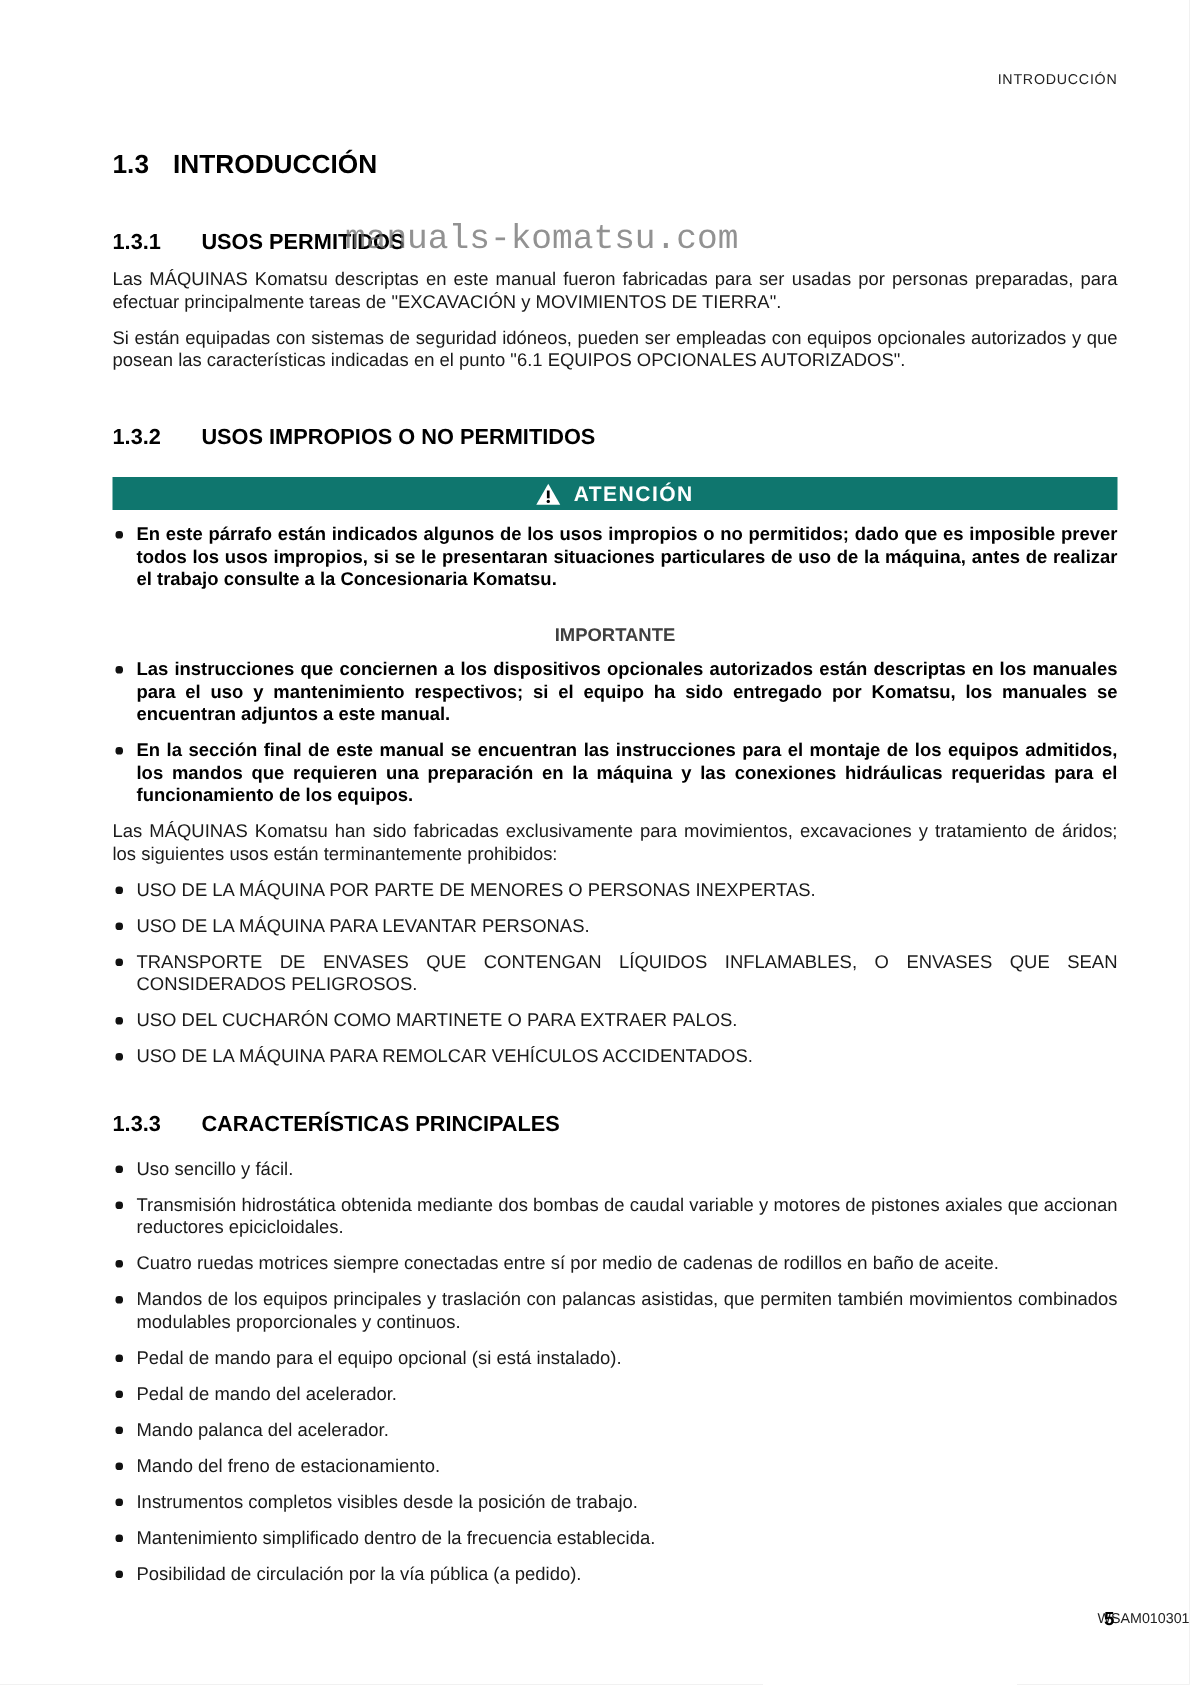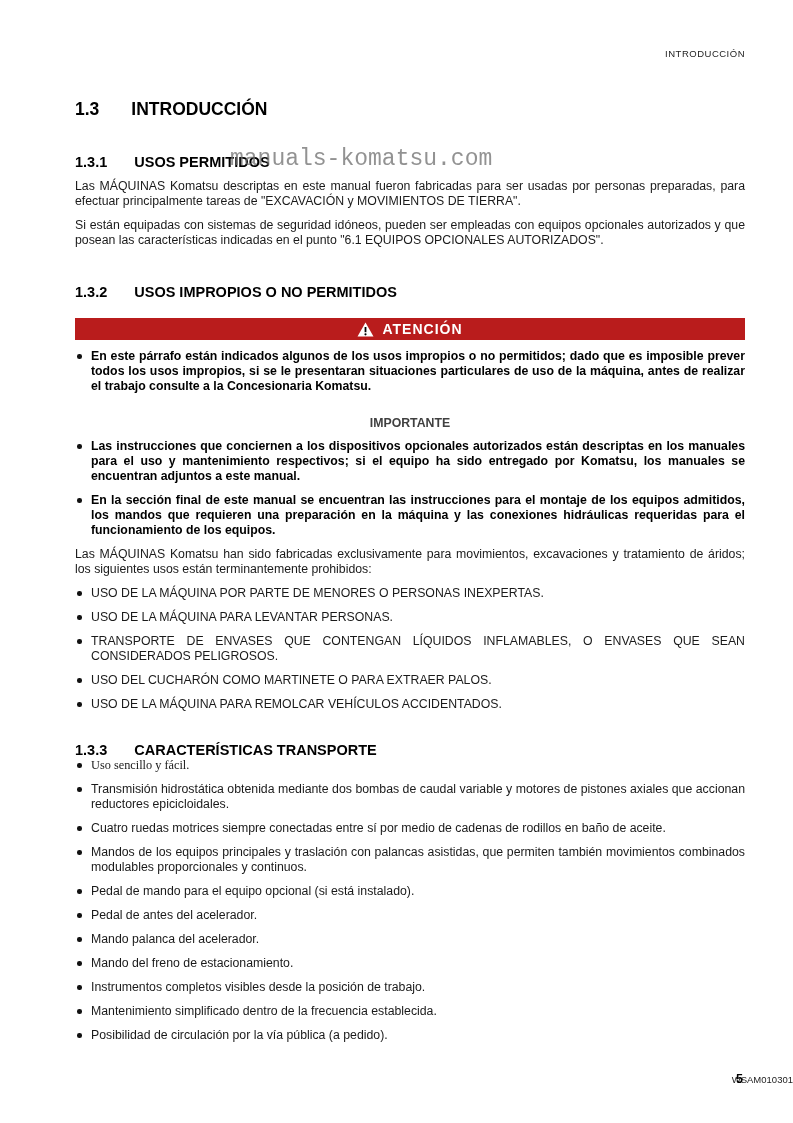--- a/index.html
+++ b/index.html
@@ -26,39 +26,39 @@
     font-size: 9.5px;
     letter-spacing: 0.5px;
     color: #222;
   }
   h1.doc-title {
     margin-top: 40px;
     font-size: 17.5px;
     font-weight: bold;
     color: #000;
   }
-  h1 .sec-num { display: inline-block; margin-right: 32px; }
+  h1 .sec-num { display: inline-block; margin-right: 16px; }
   h2.sec-title {
     margin-top: 36px;
     font-size: 14.5px;
     font-weight: bold;
     color: #000;
   }
   h2 .sec-num { display: inline-block; margin-right: 27px; }
   p.body-text {
     margin-top: 9px;
     font-size: 12.3px;
     line-height: 15px;
     text-align: justify;
     color: #1a1a1a;
   }
   .warning-banner {
     margin-top: 18px;
     height: 22px;
-    background: #b91c1c;
+    background: #0f766e;
     color: #ffffff;
     display: flex;
     align-items: center;
     justify-content: center;
     gap: 8px;
   }
   .warning-banner .banner-label {
     font-size: 14px;
     font-weight: bold;
     letter-spacing: 1px;
@@ -193,24 +193,24 @@
     <div class="bullet-item">
       <span class="dot"></span>
       <span class="bullet-text">USO DEL CUCHARÓN COMO MARTINETE O PARA EXTRAER PALOS.</span>
     </div>
     <div class="bullet-item">
       <span class="dot"></span>
       <span class="bullet-text">USO DE LA MÁQUINA PARA REMOLCAR VEHÍCULOS ACCIDENTADOS.</span>
     </div>
 
     <h2 class="sec-title" style="margin-top:30px;">
-      <span class="sec-num">1.3.3</span><span>CARACTERÍSTICAS TRANSPORTE</span>
+      <span class="sec-num">1.3.3</span><span>CARACTERÍSTICAS PRINCIPALES</span>
     </h2>
 
-    <div class="bullet-item" style="margin-top:0;font-family:Liberation Serif, serif;">
+    <div class="bullet-item" style="margin-top:14px;">
       <span class="dot"></span>
       <span class="bullet-text">Uso sencillo y fácil.</span>
     </div>
     <div class="bullet-item">
       <span class="dot"></span>
       <span class="bullet-text">Transmisión hidrostática obtenida mediante dos bombas de caudal variable y motores de pistones axiales que accionan reductores epicicloidales.</span>
     </div>
     <div class="bullet-item">
       <span class="dot"></span>
       <span class="bullet-text">Cuatro ruedas motrices siempre conectadas entre sí por medio de cadenas de rodillos en baño de aceite.</span>
@@ -218,21 +218,21 @@
     <div class="bullet-item">
       <span class="dot"></span>
       <span class="bullet-text">Mandos de los equipos principales y traslación con palancas asistidas, que permiten también movimientos combinados modulables proporcionales y continuos.</span>
     </div>
     <div class="bullet-item">
       <span class="dot"></span>
       <span class="bullet-text">Pedal de mando para el equipo opcional (si está instalado).</span>
     </div>
     <div class="bullet-item">
       <span class="dot"></span>
-      <span class="bullet-text">Pedal de antes del acelerador.</span>
+      <span class="bullet-text">Pedal de mando del acelerador.</span>
     </div>
     <div class="bullet-item">
       <span class="dot"></span>
       <span class="bullet-text">Mando palanca del acelerador.</span>
     </div>
     <div class="bullet-item">
       <span class="dot"></span>
       <span class="bullet-text">Mando del freno de estacionamiento.</span>
     </div>
     <div class="bullet-item">

